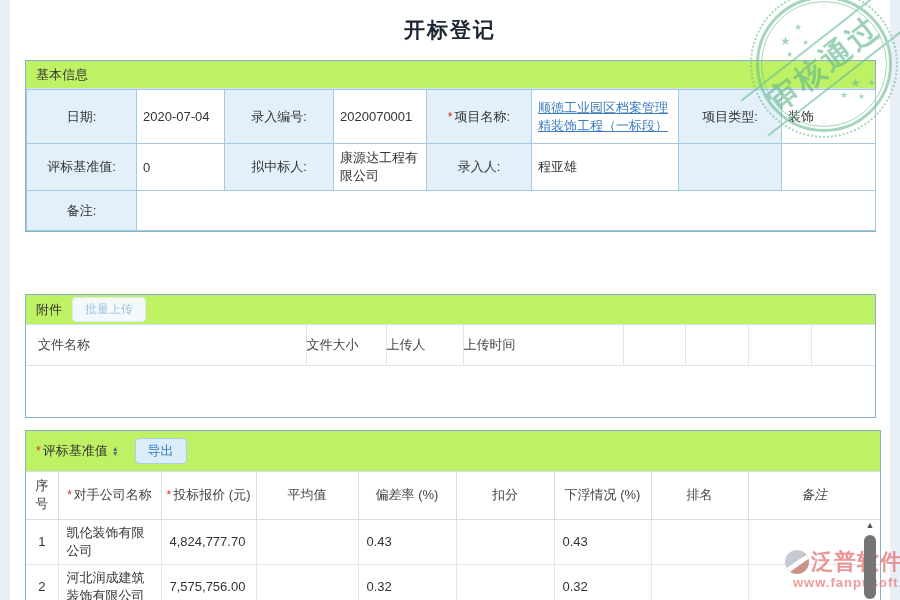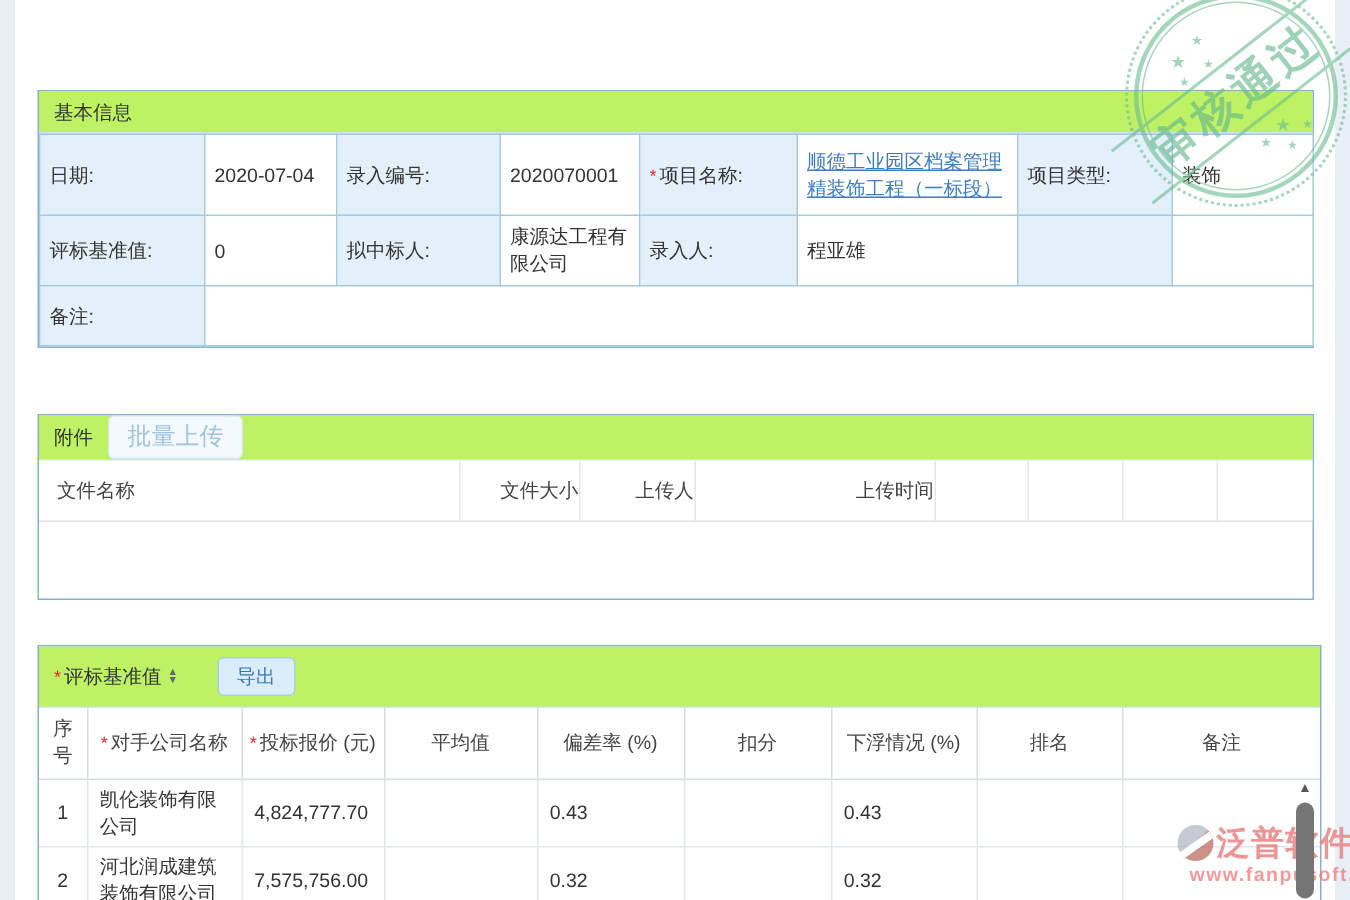--- a/index.html
+++ b/index.html
@@ -10,43 +10,43 @@
     font-size:21px; font-weight:bold; color:#1c2733; letter-spacing:2px; }
 
   
   .panel { position:absolute; left:15px; background:#fff; border:1px solid #85b1ca; }
   .panel-bar { background:#bef264; border-bottom:1px solid #cfe3f0; display:flex; align-items:center;
     padding:0 10px; font-size:13px; color:#333; }
 
   
   table { border-collapse:collapse; table-layout:fixed; width:100%; }
   .basic td { border:1px solid #a3cade; font-size:13px; color:#333; padding:4px 6px; overflow:hidden; }
-  .basic td.lbl { background:#e3f0fa; text-align:left; padding-right:6px; }
+  .basic td.lbl { background:#e3f0fa; text-align:center; padding-right:6px; }
   .basic td.val { background:#fff; text-align:left; }
   .req { color:#e02b2b; margin-right:2px; font-size:12px; }
   a.plink { color:#3e7cc0; text-decoration:underline; cursor:pointer; }
 
   
   .attach th { font-size:13px; font-weight:normal; color:#444; border-right:1px solid #e3e7eb;
-    border-bottom:1px solid #dfe3e7; height:40px; text-align:right; background:#fff; }
+    border-bottom:1px solid #dfe3e7; height:40px; text-align:left; background:#fff; }
   .attach th:first-child { text-align:left; padding-left:12px;font-family:Liberation Mono, monospace; }
   .attach th:last-child { border-right:none; }
-  .btn-light { display:inline-block; margin-left:10px; padding:3px 12px; font-size:16px;
+  .btn-light { display:inline-block; margin-left:10px; padding:3px 12px; font-size:12px;
     color:#9fc4de; background:#f3f9fd; border:1px solid #ddeaf4; border-radius:4px; cursor:pointer; }
-  .btn-blue { display:inline-block; margin-left:20px; padding:3px 12px; font-size:13px;
+  .btn-blue { display:inline-block; margin-left:10px; padding:3px 12px; font-size:13px;
     color:#3579b8; background:#dcedfa; border:1px solid #a8cfe6; border-radius:4px; cursor:pointer; }
 
   
   .comp th { font-size:13px; font-weight:normal; color:#444; border:1px solid #d6dde4; border-top:none;
     height:47px; text-align:center; background:#fff; padding:2px 4px; }
   .comp td { font-size:13px; color:#333; border:1px solid #e2e7ec; height:44px; padding:4px 8px;
     background:#fff; text-align:left; vertical-align:middle; }
   .comp td.ctr { text-align:center; }
   .comp th:first-child, .comp td:first-child { border-left:none; }
-  .comp th:last-child, .comp td:last-child { border-right:none; }
+  .comp th:last-child, .comp td:last-child { border-right:none;font-style:italic; }
   .sorter { display:inline-flex; flex-direction:column; line-height:5px; margin:0 6px 0 4px; cursor:pointer; }
   .sorter span { font-size:7px; color:#5a6a77; }
 
   
   .stamp { position:absolute; left:740px; top:-10px; width:148px; height:148px; opacity:0.62; z-index:30;
     pointer-events:none; color:#52ab7d; }
   .stamp .ring-dotted { position:absolute; inset:0; border:2px dotted #6dbd92; border-radius:50%; }
   .stamp .ring-outer  { position:absolute; inset:6px; border:3px solid #6dbd92; border-radius:50%; }
   .stamp .ring-inner  { position:absolute; inset:11px; border:1px solid #6dbd92; border-radius:50%; }
   .stamp .band { position:absolute; left:-14px; right:-14px; top:50%; height:46px; margin-top:-23px;
@@ -70,20 +70,21 @@
   .vscroll { position:absolute; right:3px; top:89px; bottom:2px; width:14px; z-index:25; }
   .vscroll .up { display:block; text-align:center; font-size:9px; color:#555; height:13px; cursor:pointer; }
   .vscroll .thumb { position:absolute; left:1px; right:1px; top:15px; bottom:0;
     background:#757575; border-radius:6px; cursor:pointer; }
 </style>
 </head>
 <body>
 
 <div class="content">
 
+  <div class="page-title">开标登记</div>
 
   <div class="panel" style="top:60px; width:851px;">
     <div class="panel-bar" style="height:28px;">
       <span>基本信息</span>
     </div>
     <table class="basic">
       <colgroup>
         <col style="width:110px">
           <col style="width:88px">
           <col style="width:109px">
@@ -119,21 +120,21 @@
         <td class="val"></td>
       </tr>
       <tr style="height:40px">
         <td class="lbl">备注:</td>
         <td class="val" colspan="7"></td>
       </tr>
     </tbody>
       </table>
   </div>
 
-  <div class="panel" style="top:276px; width:851px; height:124px;">
+  <div class="panel" style="top:294px; width:851px; height:124px;">
     <div class="panel-bar" style="height:30px;">
       <span>附件</span>
       <span class="btn-light">批量上传</span>
     </div>
     <table class="attach">
       <colgroup>
         <col style="width:280px">
           <col style="width:80px">
           <col style="width:77px">
           <col style="width:160px">

